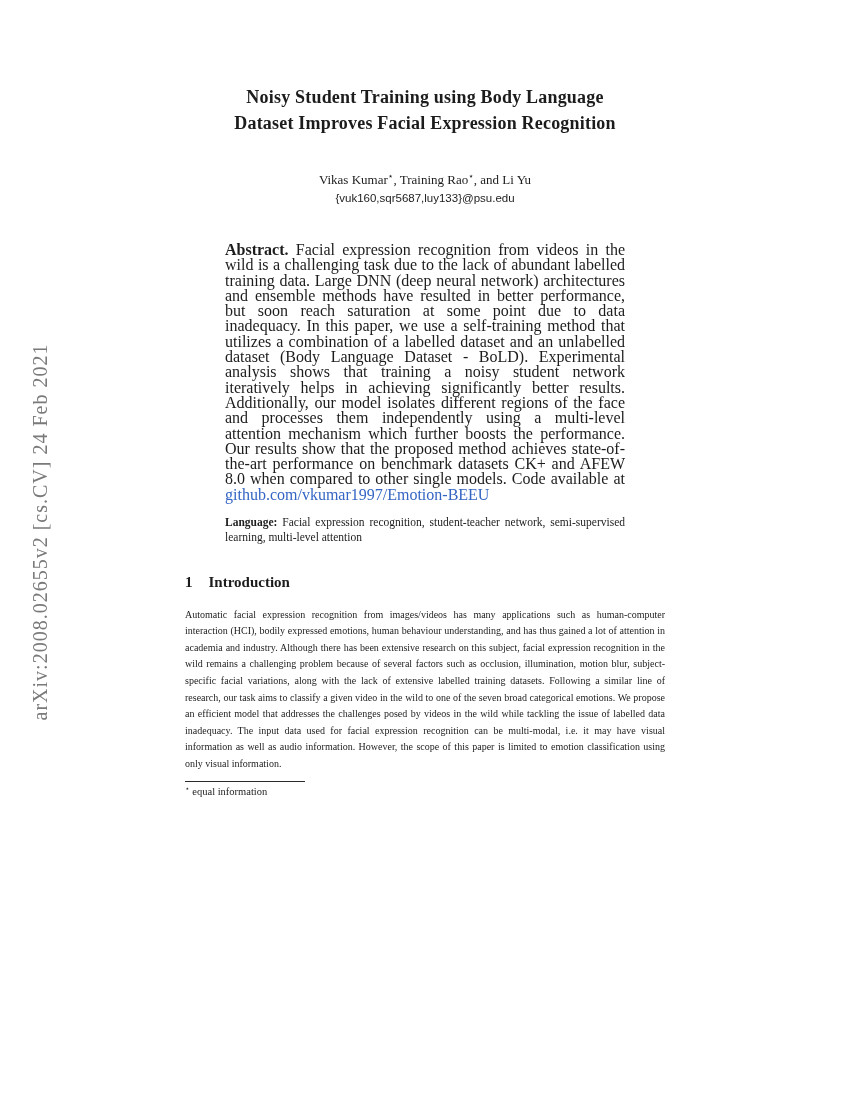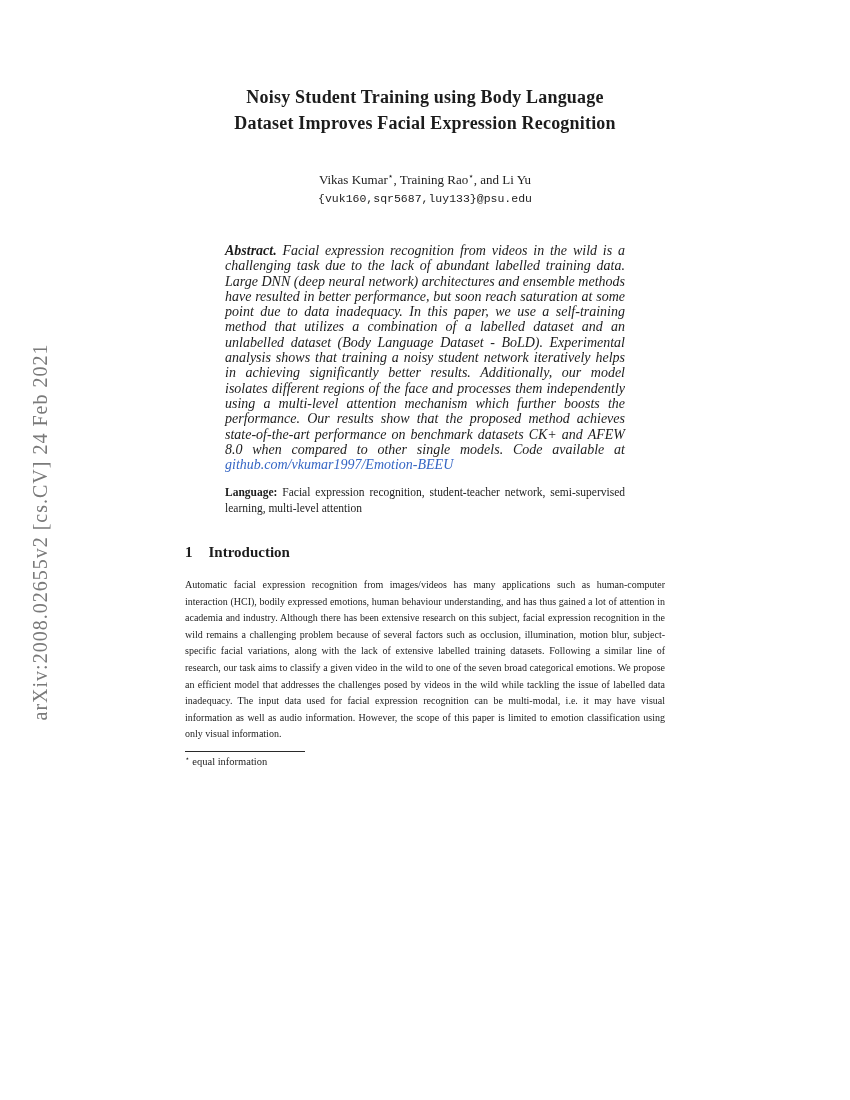--- a/index.html
+++ b/index.html
@@ -50,30 +50,29 @@
     line-height:0;
   }
   .affiliation{
     margin-top:18px;
     text-align:center;
     font-size:12.5px;
   }
   .email{
     margin-top:4px;
     text-align:center;
-    font-family:Liberation Mono, monospace;
+    font-family:Liberation Sans, sans-serif;
     font-size:11.5px;
   }
   .abstract{
     width:400px;
     margin:38px auto 0 auto;
-    font-size:14px;
+    font-size:16px;
     line-height:15.3px;
     text-align:justify;
-    font-style:italic;
   }
   .abstract .abs-label{font-weight:bold;}
   .abstract a{
     color:var(--link);
     text-decoration:none;
     cursor:pointer;
   }
   .keywords{
     width:400px;
     margin:13px auto 0 auto;

